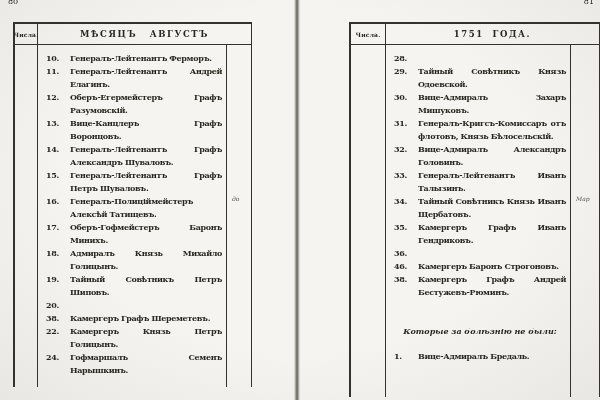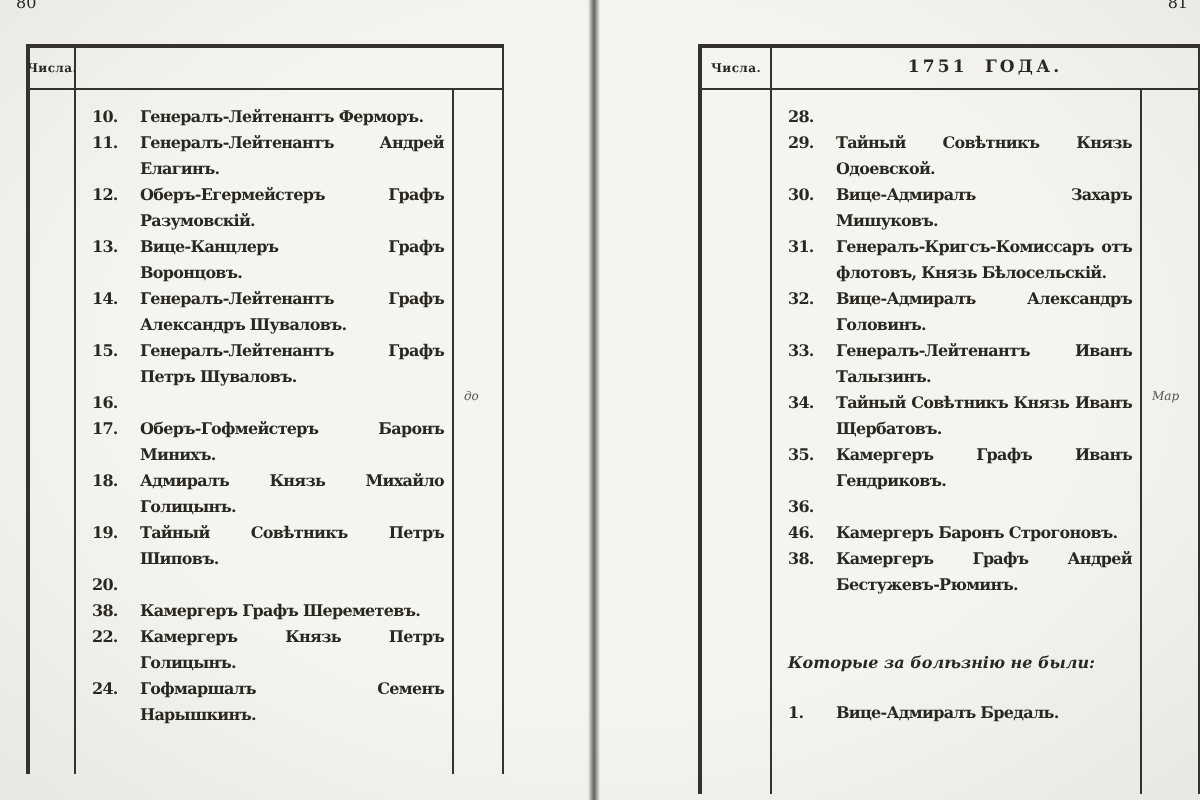--- a/index.html
+++ b/index.html
@@ -33,34 +33,35 @@
   .rt .cnum{width:34px}
   .cmain{flex:1;border-right:1px solid var(--rule,#35322b);
     padding:7px 4px 0 8px;overflow:hidden;
     font-size:8px;font-weight:bold;line-height:13px;letter-spacing:-0.35px}
   .cmarg{flex:0 0 auto;width:24px;position:relative}
   .rt .cmarg{width:28px}
   .r{display:flex}
   .n{flex:0 0 auto;width:24px}
   .t{flex:1;text-align:justify}
   .sp .t{letter-spacing:.3px}
-  .sick-head{margin-top:26px;text-align:left;font-style:italic;font-weight:bold;font-size:8px;letter-spacing:0}
+  .sick-head{margin-top:26px;text-align:center;font-style:italic;font-weight:bold;font-size:8px;letter-spacing:0}
   .sick-list{margin-top:12px}
   .mnote{position:absolute;left:5px;font-style:italic;font-size:6px;color:#55504a}
 </style>
 </head>
 <body>
 
 <div class="pgnum pl">80</div>
 <div class="pgnum pr">81</div>
 <div class="gutter"></div>
 
 <div class="ptable lt">
   <div class="thead">
     <div class="thnum">Числа.</div>
+    <div class="thtitle">МѢСЯЦЪ АВГУСТЪ</div>
   </div>
   <div class="tbody">
     <div class="cnum"></div>
     <div class="cmain">
       <div class="r">
           <span class="n">10.</span>
           <span class="t">Генералъ-Лейтенантъ Ферморъ.</span>
         </div>
       <div class="r">
           <span class="n">11.</span>
@@ -77,20 +78,21 @@
       <div class="r">
           <span class="n">14.</span>
           <span class="t">Генералъ-Лейтенантъ Графъ Александръ Шуваловъ.</span>
         </div>
       <div class="r">
           <span class="n">15.</span>
           <span class="t">Генералъ-Лейтенантъ Графъ Петръ Шуваловъ.</span>
         </div>
       <div class="r">
           <span class="n">16.</span>
+          <span class="t">Генералъ-Полиціймейстеръ Алексѣй Татищевъ.</span>
         </div>
       <div class="r">
           <span class="n">17.</span>
           <span class="t">Оберъ-Гофмейстеръ Баронъ Минихъ.</span>
         </div>
       <div class="r">
           <span class="n">18.</span>
           <span class="t">Адмиралъ Князь Михайло Голицынъ.</span>
         </div>
       <div class="r">

